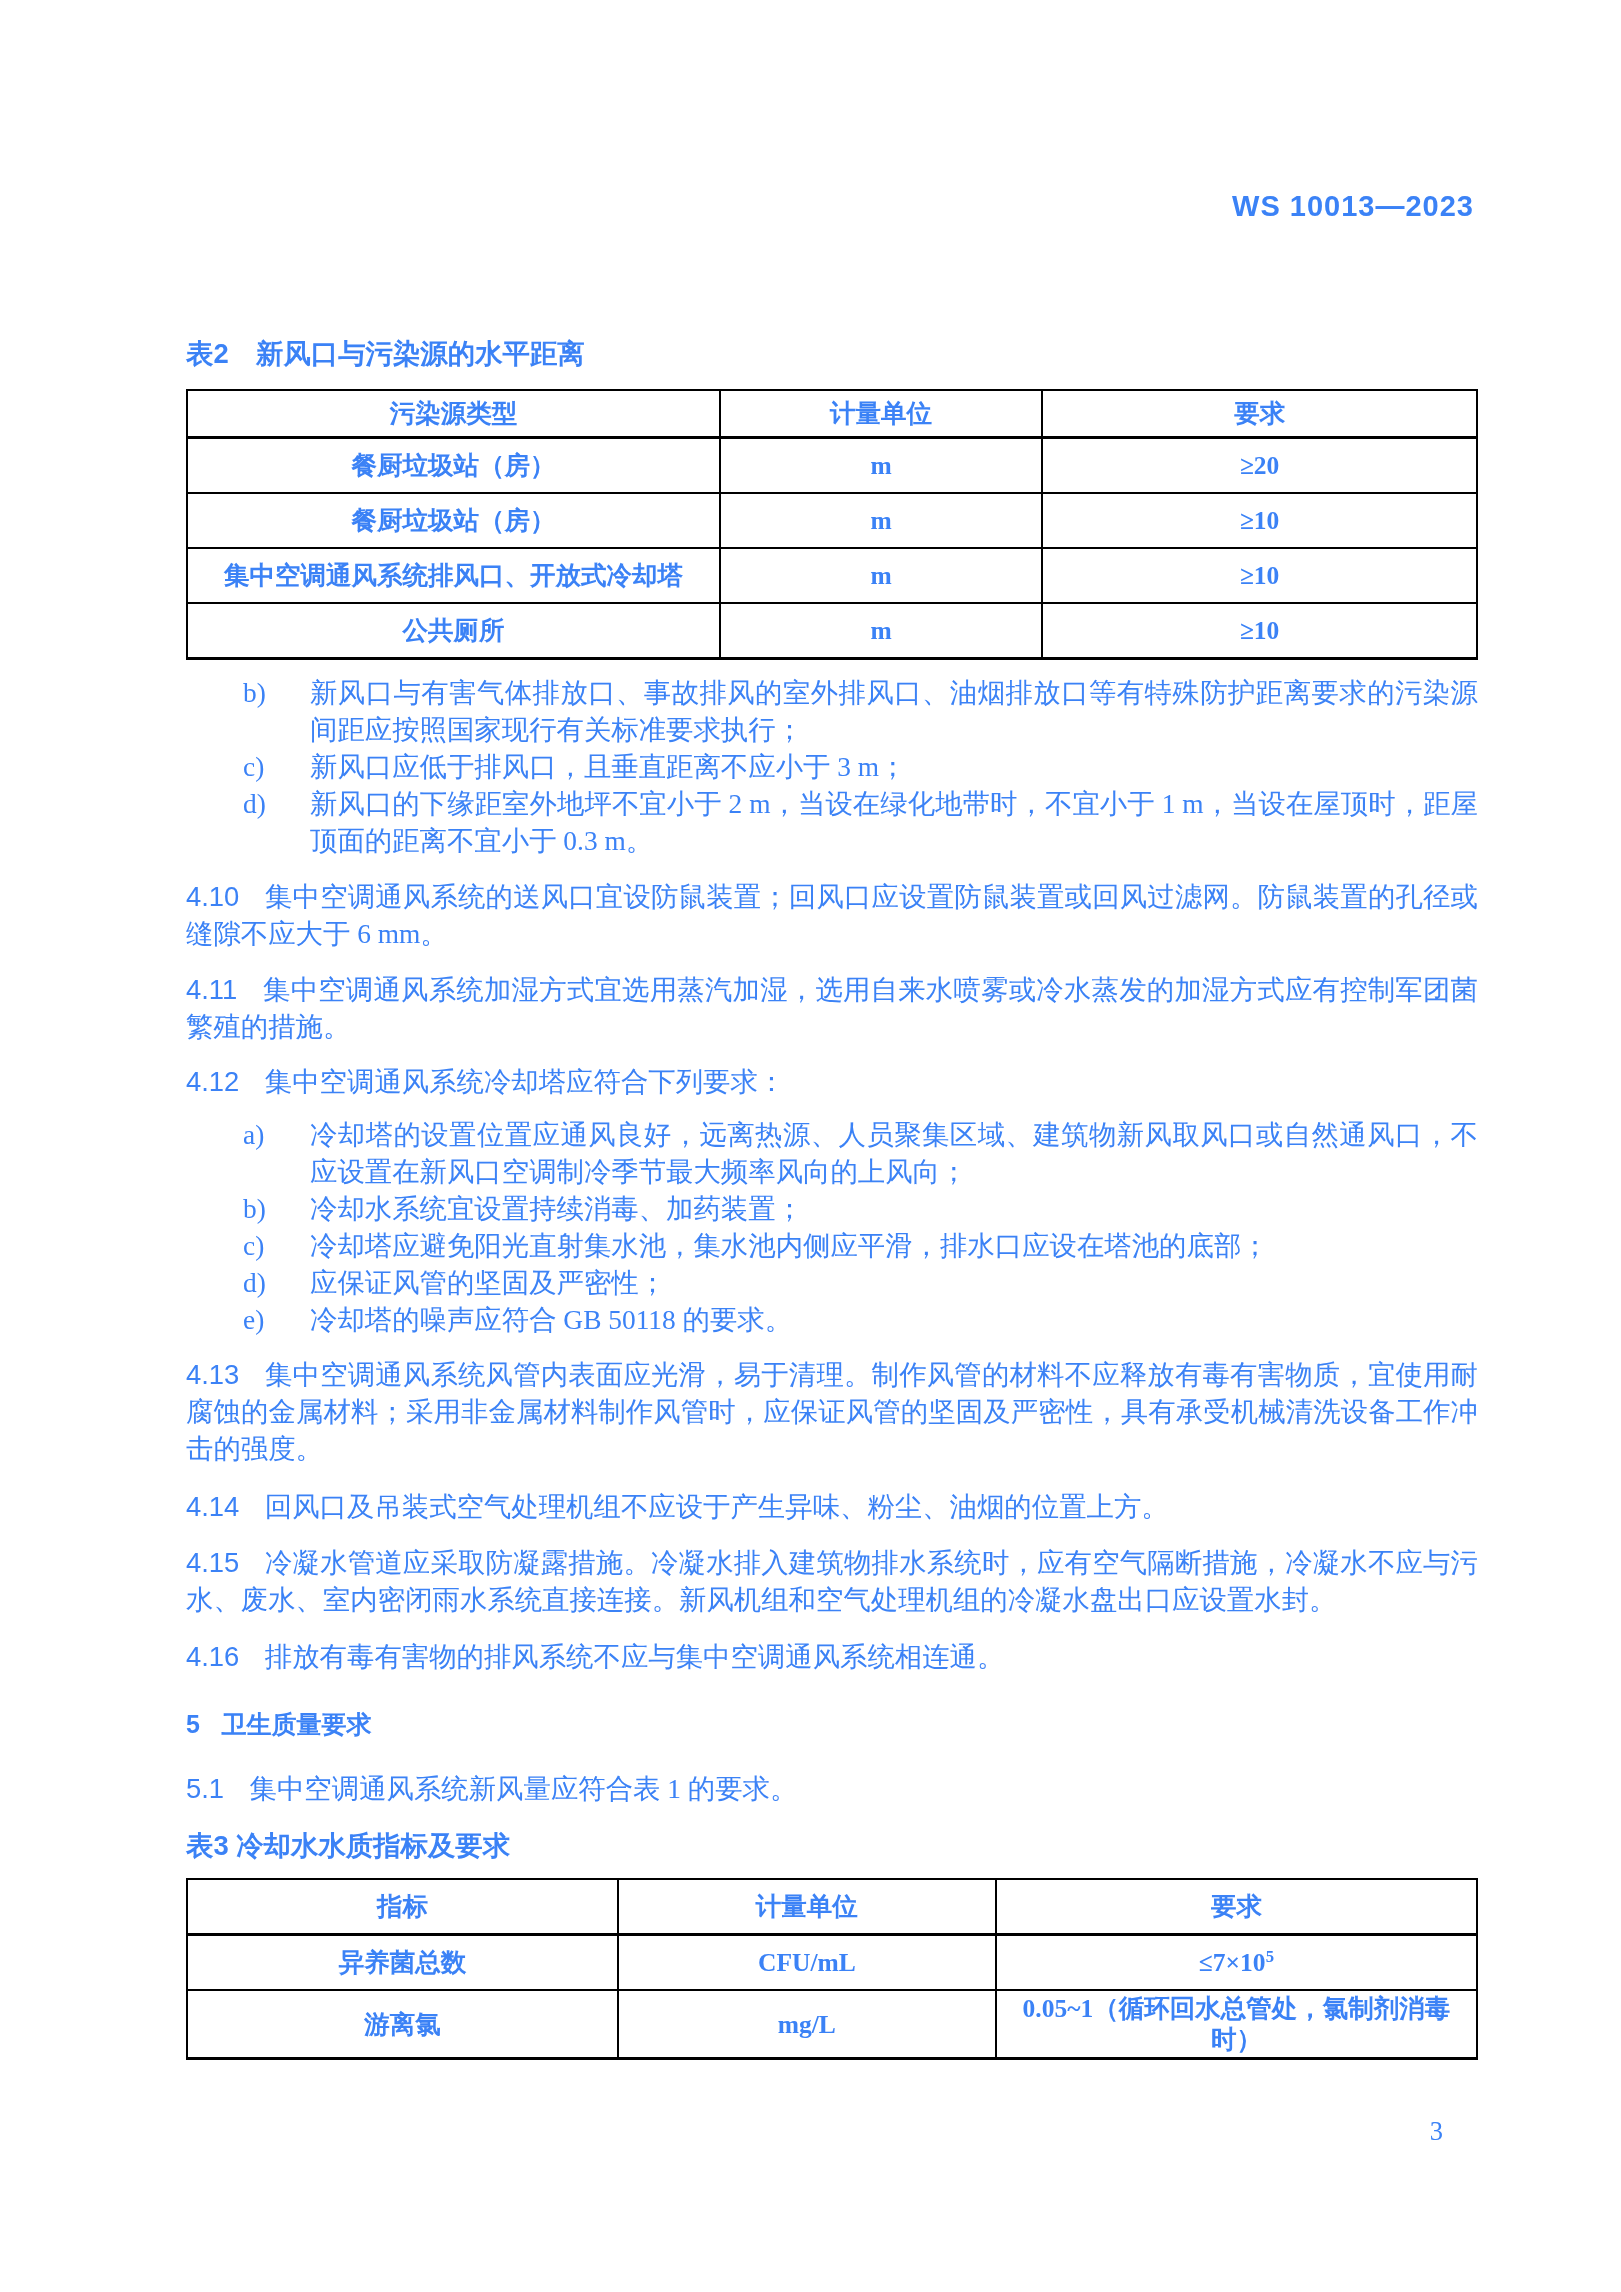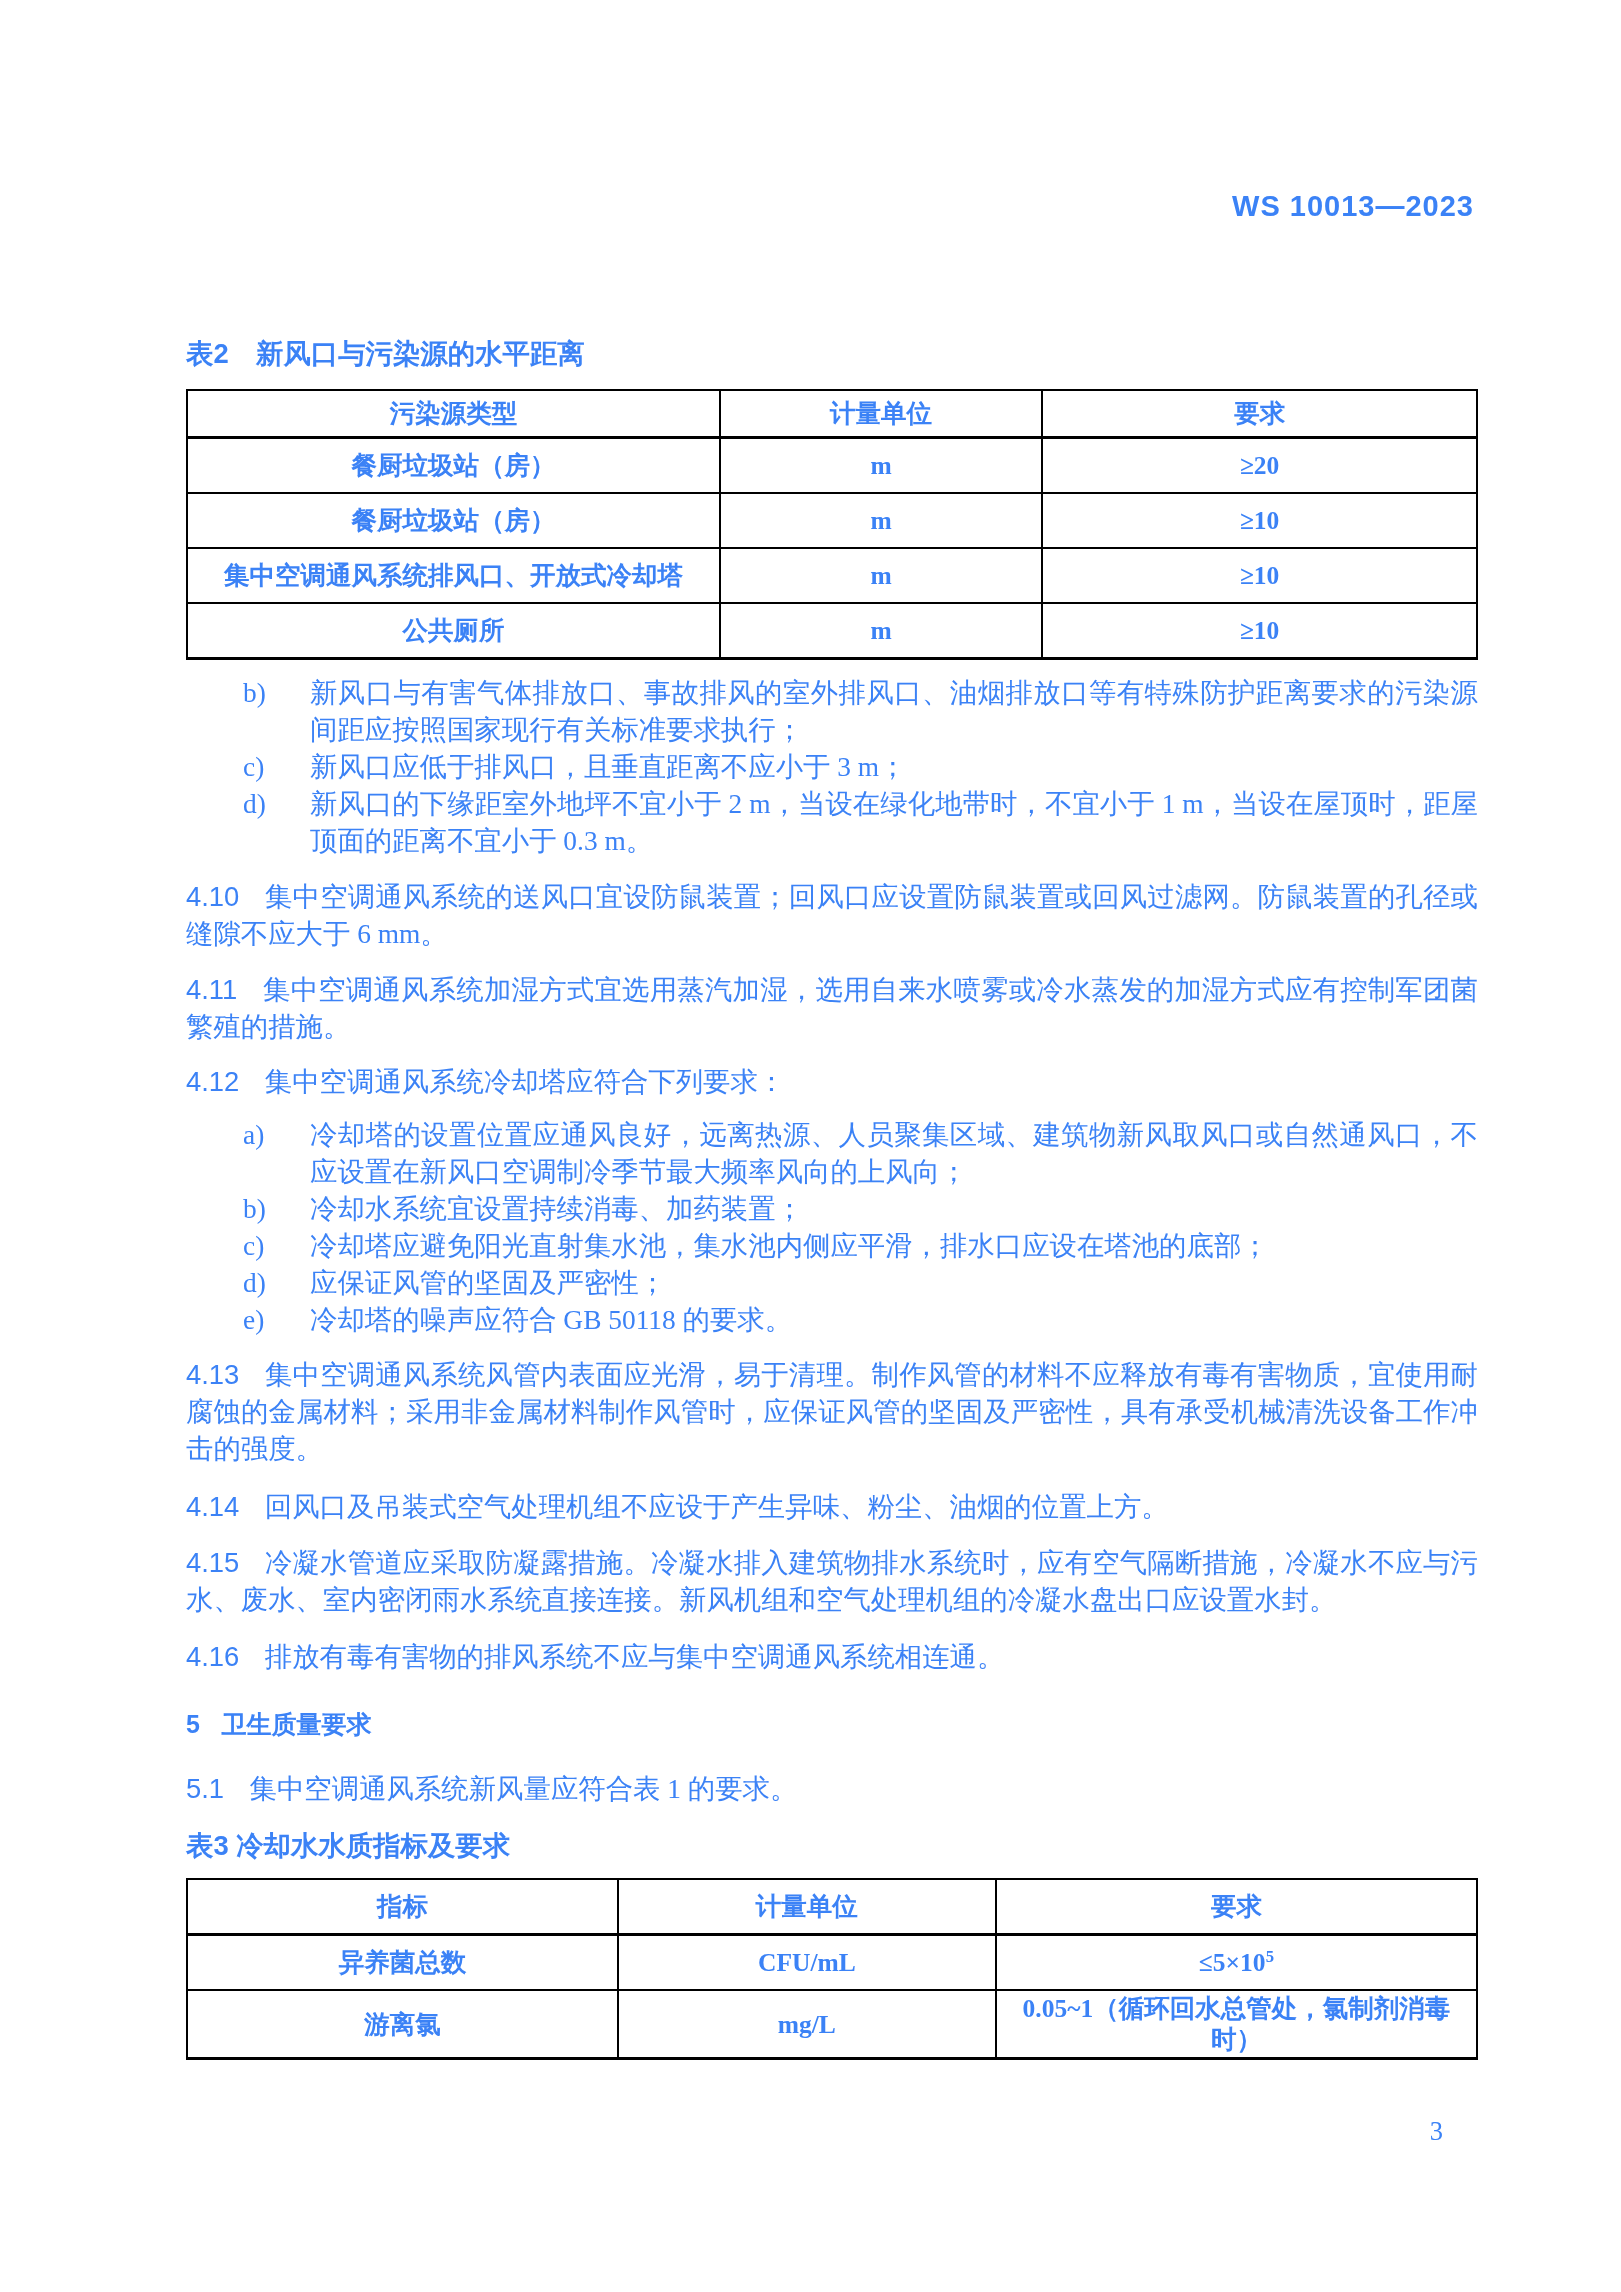--- a/index.html
+++ b/index.html
@@ -242,21 +242,21 @@
       <tr>
         <th>指标</th>
         <th>计量单位</th>
         <th>要求</th>
       </tr>
     </thead>
     <tbody>
       <tr>
         <td>异养菌总数</td>
         <td>CFU/mL</td>
-        <td><span>≤5×10</span><sup>5</sup></td>
+        <td><span>≤7×10</span><sup>5</sup></td>
       </tr>
       <tr>
         <td>游离氯</td>
         <td>mg/L</td>
         <td><span>0.05~1（循环回水总管处，氯制剂消毒时）</span><sup></sup></td>
       </tr>
     </tbody>
   </table>
 
   <div class="page-number">3</div>

